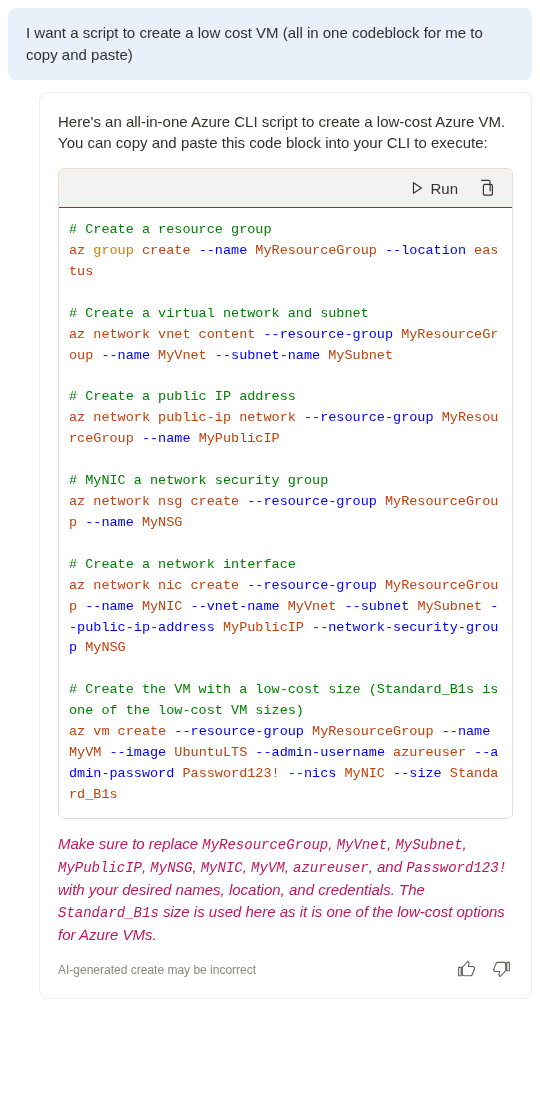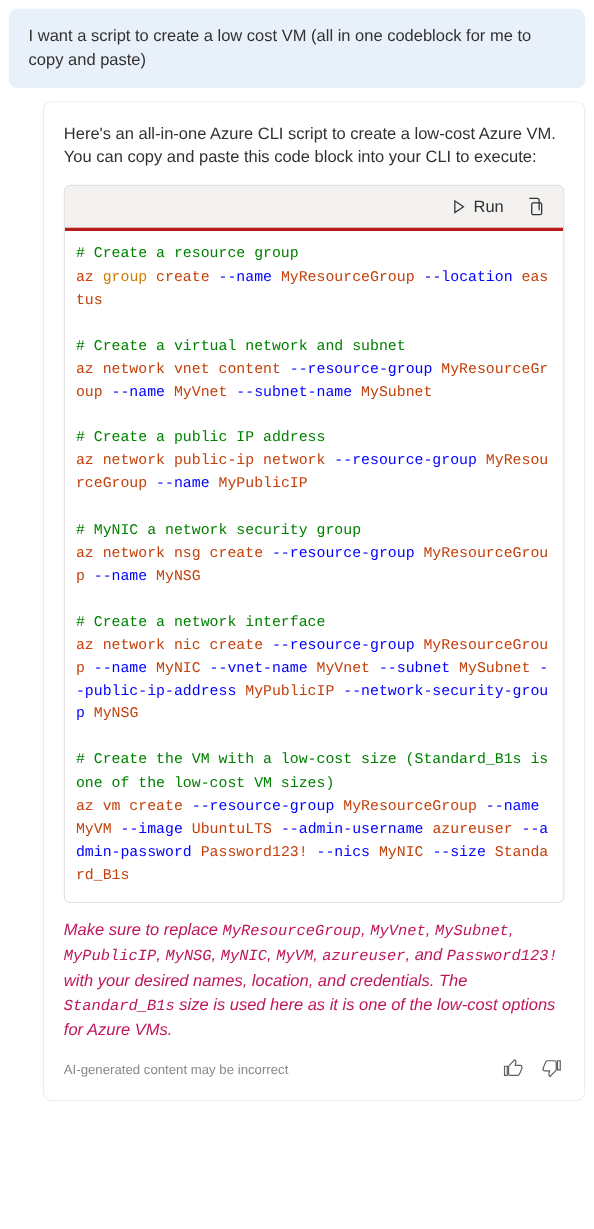--- a/index.html
+++ b/index.html
@@ -42,21 +42,21 @@
       overflow: hidden;
       margin-bottom: 14px;
     }
     .code-header {
       background: #f3f2f1;
       padding: 8px 14px;
       display: flex;
       justify-content: flex-end;
       align-items: center;
       gap: 18px;
-      border-bottom: 3px solid #b91c1c;
+      border-bottom: 1px solid #b91c1c;
     }
     .run-button {
       display: flex;
       align-items: center;
       gap: 6px;
       background: none;
       border: none;
       cursor: pointer;
       font-size: 15px;
       color: #323130;
@@ -169,21 +169,21 @@
 <span class="tok-comment"># Create a network interface</span>
 <span class="tok-plain">az network nic create </span><span class="tok-flag">--resource-group</span><span class="tok-plain"> MyResourceGroup </span><span class="tok-flag">--name</span><span class="tok-plain"> MyNIC </span><span class="tok-flag">--vnet-name</span><span class="tok-plain"> MyVnet </span><span class="tok-flag">--subnet</span><span class="tok-plain"> MySubnet </span><span class="tok-flag">--public-ip-address</span><span class="tok-plain"> MyPublicIP </span><span class="tok-flag">--network-security-group</span><span class="tok-plain"> MyNSG</span>
 <span class="tok-plain"></span>
 <span class="tok-comment"># Create the VM with a low-cost size (Standard_B1s is one of the low-cost VM sizes)</span>
 <span class="tok-plain">az vm create </span><span class="tok-flag">--resource-group</span><span class="tok-plain"> MyResourceGroup </span><span class="tok-flag">--name</span><span class="tok-plain"> MyVM </span><span class="tok-flag">--image</span><span class="tok-plain"> UbuntuLTS </span><span class="tok-flag">--admin-username</span><span class="tok-plain"> azureuser </span><span class="tok-flag">--admin-password</span><span class="tok-plain"> Password123! </span><span class="tok-flag">--nics</span><span class="tok-plain"> MyNIC </span><span class="tok-flag">--size</span><span class="tok-plain"> Standard_B1s</span></div>
   </div>
 
   <div class="assistant-outro" id="outro">Make sure to replace <span class="inline-code">MyResourceGroup</span>, <span class="inline-code">MyVnet</span>, <span class="inline-code">MySubnet</span>, <span class="inline-code">MyPublicIP</span>, <span class="inline-code">MyNSG</span>, <span class="inline-code">MyNIC</span>, <span class="inline-code">MyVM</span>, <span class="inline-code">azureuser</span>, and <span class="inline-code">Password123!</span> with your desired names, location, and credentials. The <span class="inline-code">Standard_B1s</span> size is used here as it is one of the low-cost options for Azure VMs.</div>
 
   <div class="footer-row">
-    <div class="disclaimer">AI-generated content may be incorrect</div>
+    <div class="disclaimer">AI-generated create may be incorrect</div>
     <div class="feedback">
       <button>
         <svg width="20" height="20" viewBox="0 0 24 24">
             <path d="M2 20h3V10H2v10zm19-9c0-1.1-.9-2-2-2h-5.3l.8-3.8V5c0-.4-.2-.8-.4-1.1L13 3l-6 6.3c-.4.4-.6.9-.6 1.4V18c0 1.1.9 2 2 2h8c.8 0 1.5-.5 1.8-1.2l2.6-6.1c.1-.2.2-.5.2-.7v-1z" fill="none" stroke="#605e5c" stroke-width="1.3"></path>
           </svg>
       </button>
       <button>
         <svg width="20" height="20" viewBox="0 0 24 24">
             <path d="M22 4h-3v10h3V4zM3 13c0 1.1.9 2 2 2h5.3l-.8 3.8V19c0 .4.2.8.4 1.1l1.1 1 6-6.3c.4-.4.6-.9.6-1.4V6c0-1.1-.9-2-2-2H8c-.8 0-1.5.5-1.8 1.2L3.6 11.3c-.1.2-.2.5-.2.7v1z" fill="none" stroke="#605e5c" stroke-width="1.3"></path>
           </svg>

